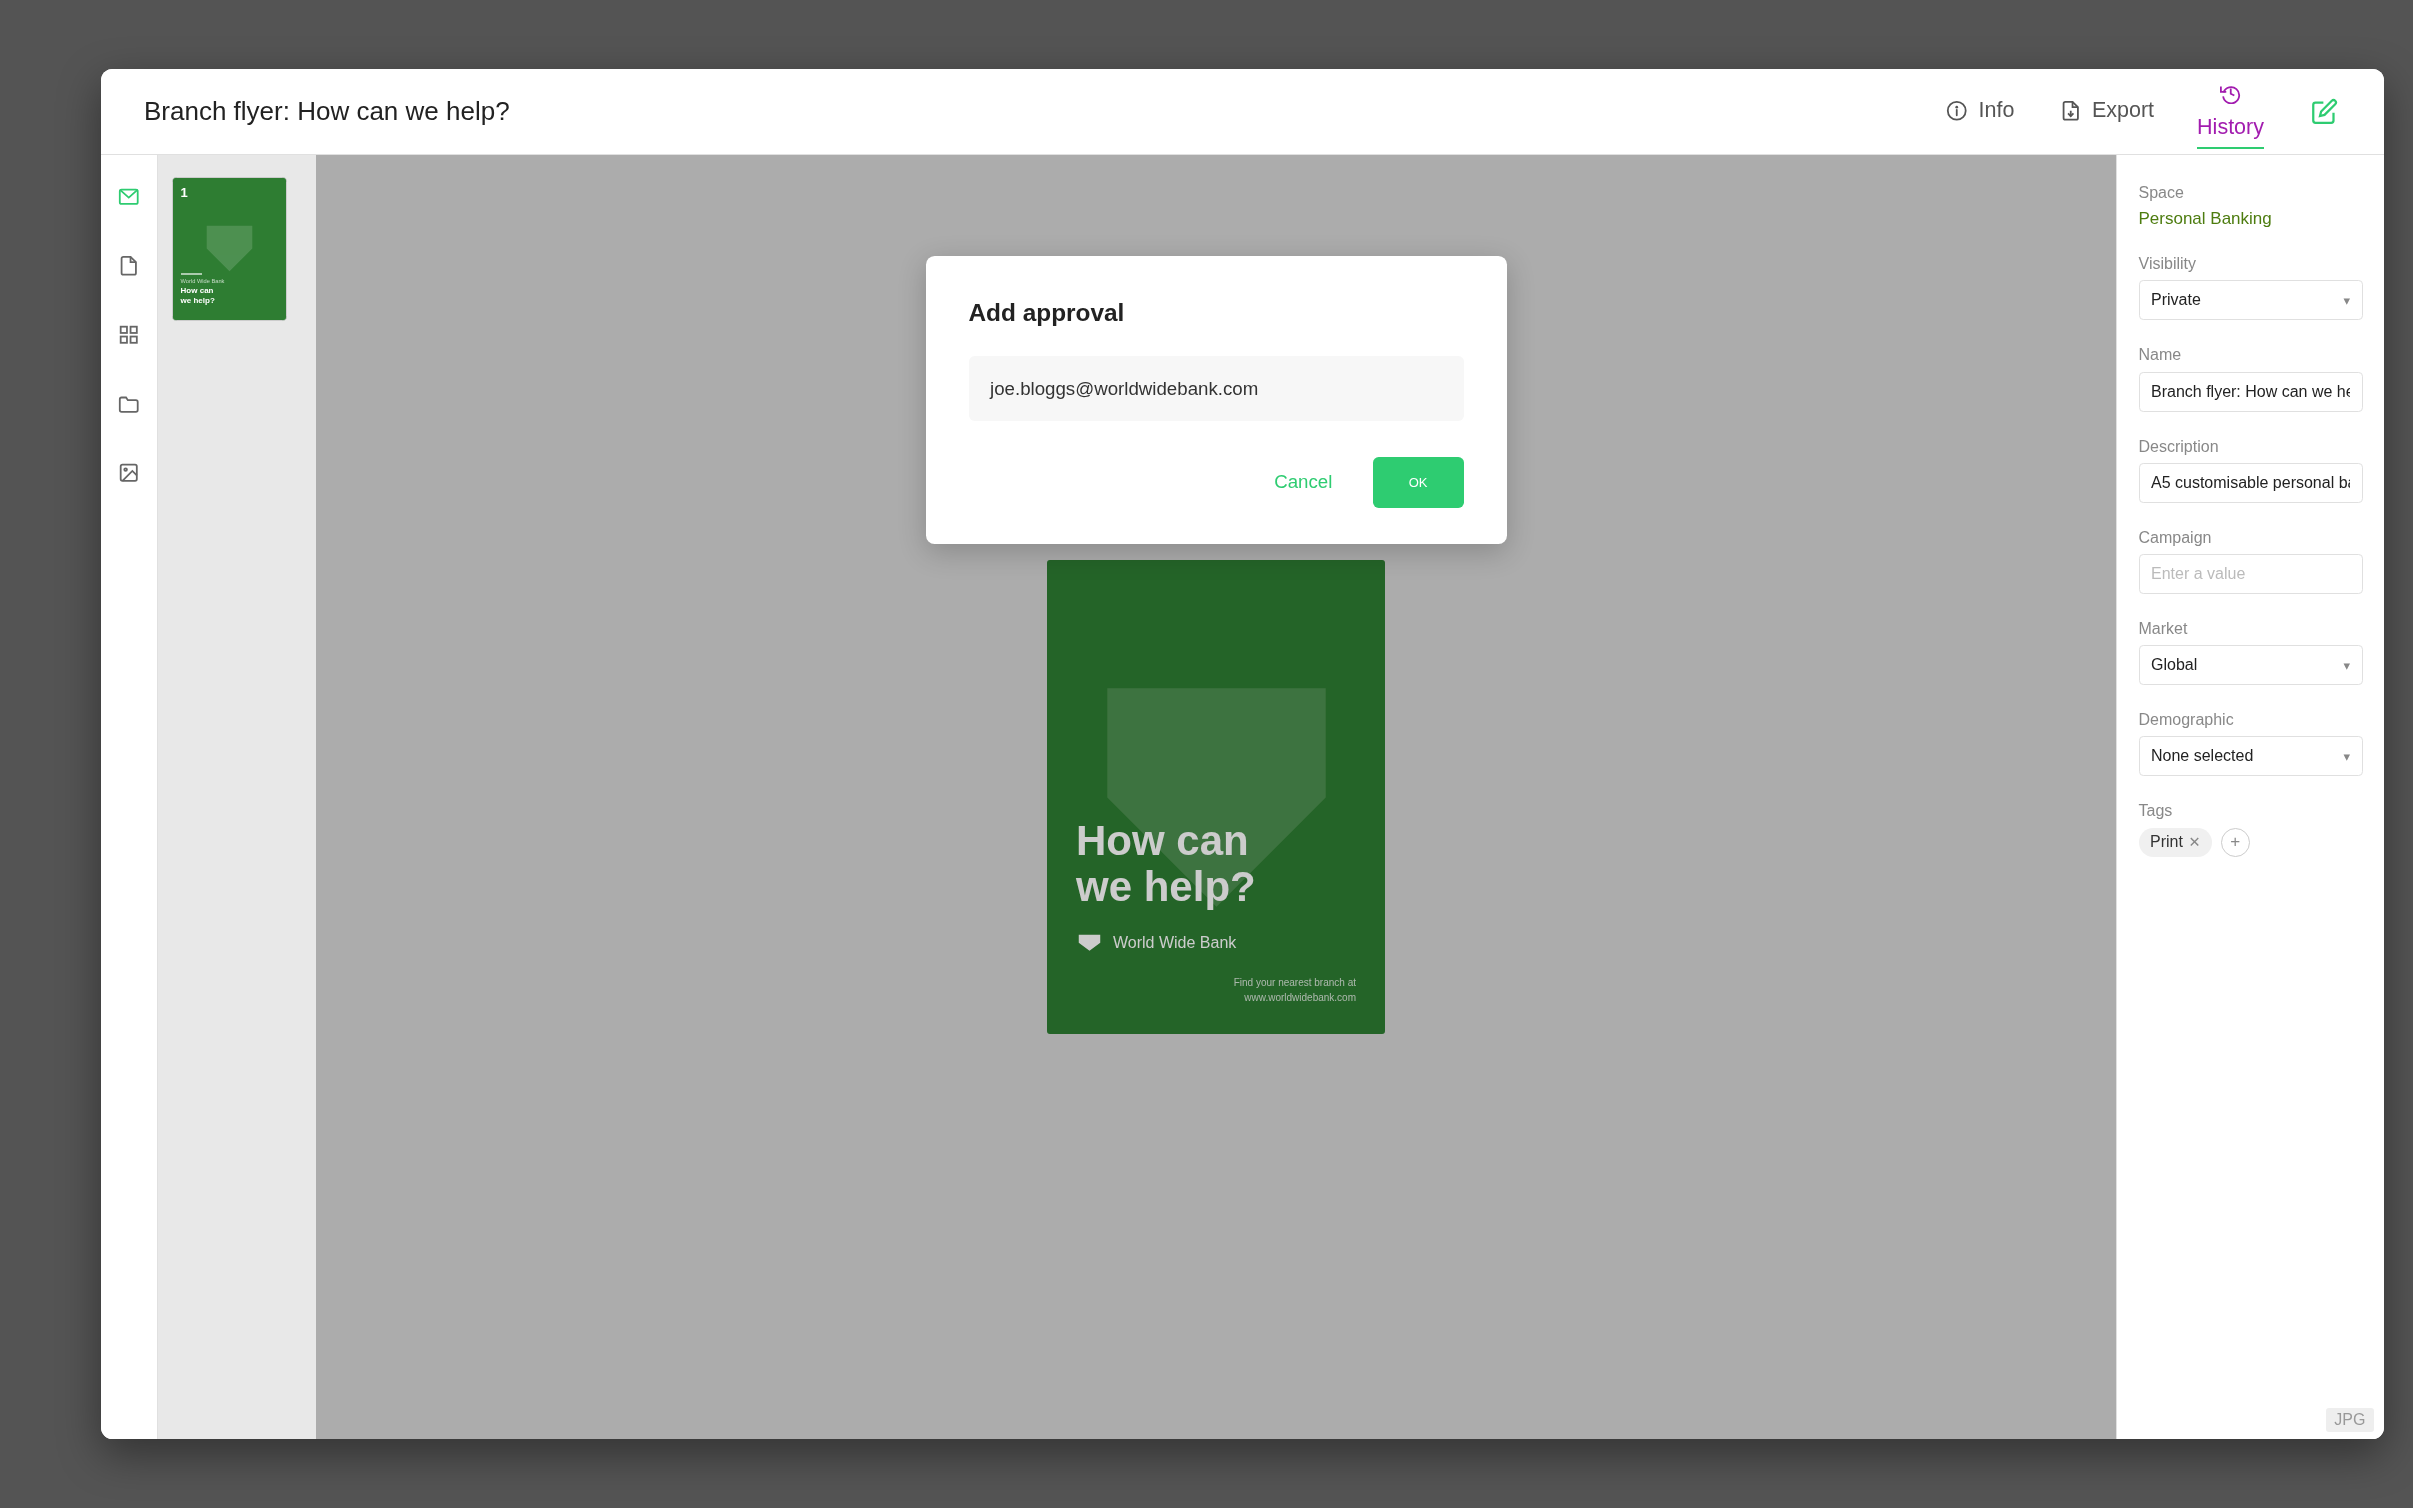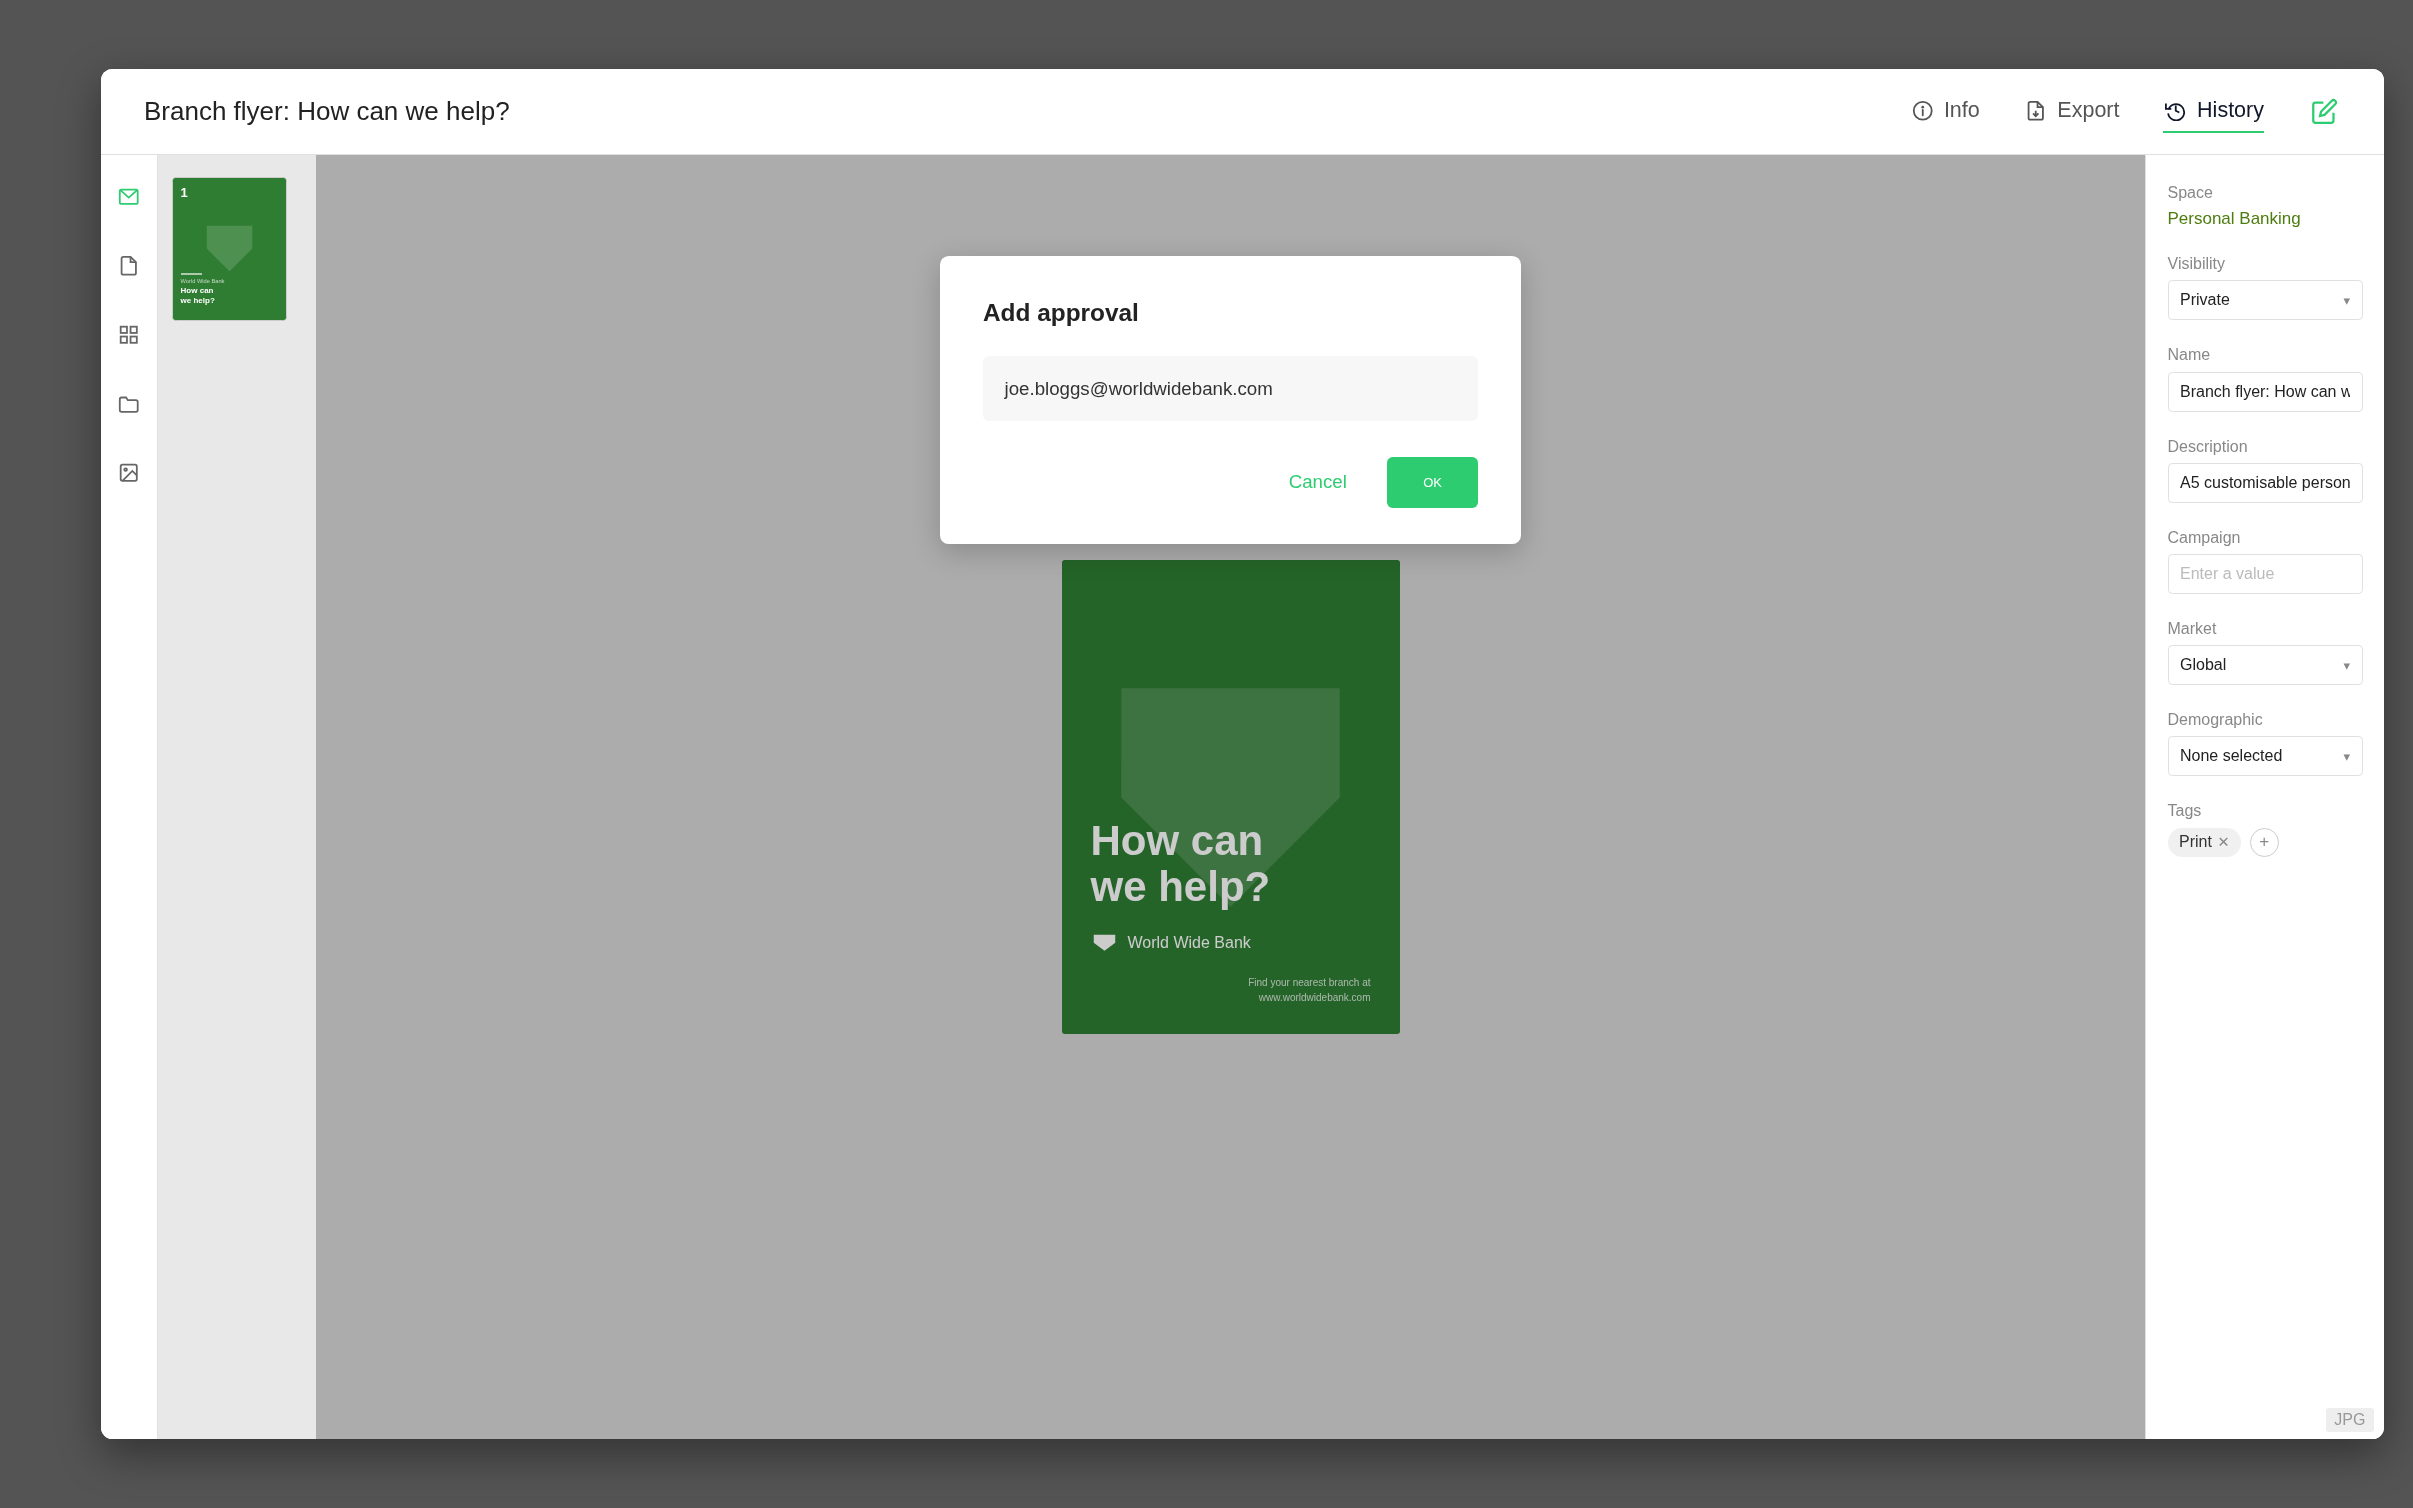--- a/index.html
+++ b/index.html
@@ -63,22 +63,23 @@
       align-items: center;
       gap: 8.6px;
       font-size: 21.5px;
       color: #555;
       cursor: pointer;
       padding: 7.2px 0;
       border-bottom: 2.2px solid transparent;
     }
 
     .header-action-btn.active {
-      color: #0f172a;
+      color: #a21caf;
       border-bottom: 2.2px solid #2ecc71;
+      flex-direction: column;
     }
 
     .header-action-icon {
       width: 26px;
       height: 26px;
       display: flex;
       align-items: center;
       justify-content: center;
     }
 
@@ -222,21 +223,21 @@
       font-size: 10px;
       color: rgba(255,255,255,0.8);
       text-align: right;
       position: relative;
       z-index: 1;
       line-height: 1.5;
     }
 
     
     .right-panel {
-      width: 239px;
+      width: 268px;
       background: #ffffff;
       padding: 29px 21.5px;
       overflow-y: auto;
       flex-shrink: 0;
       border-left: 0.7px solid #e0e0e0;
     }
 
     .panel-section {
       margin-bottom: 26px;
     }

